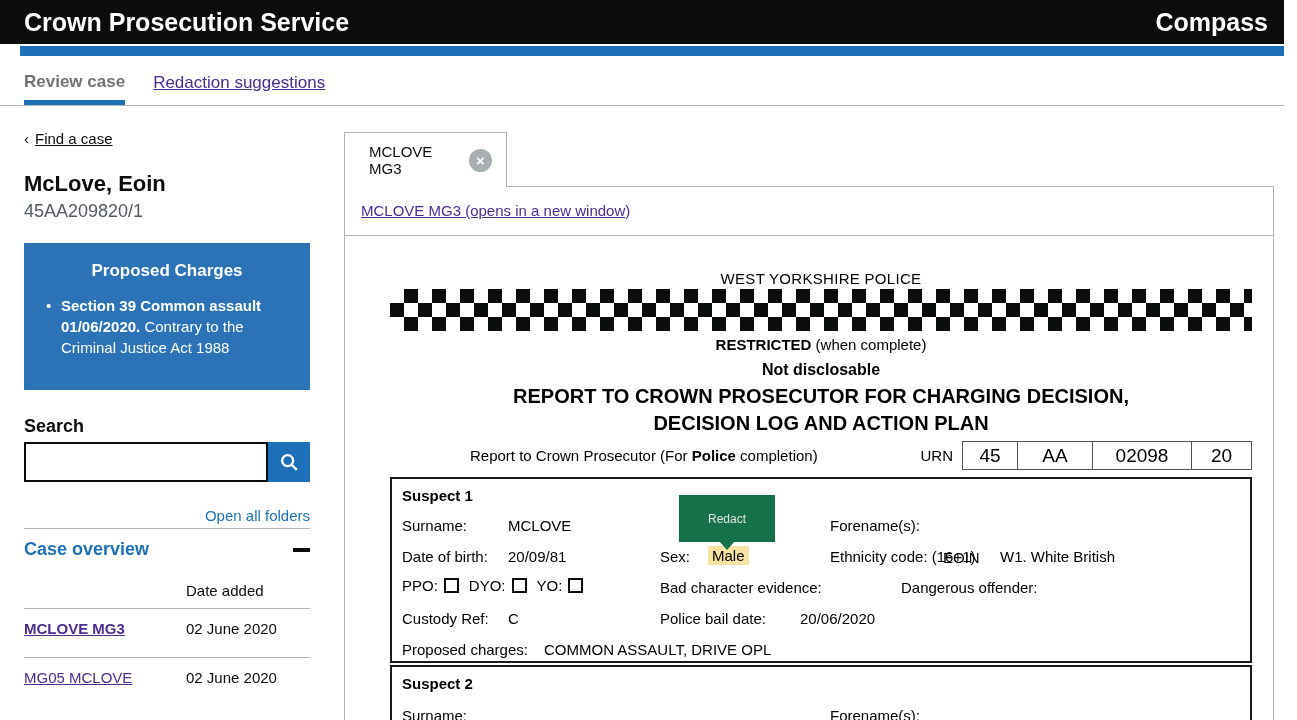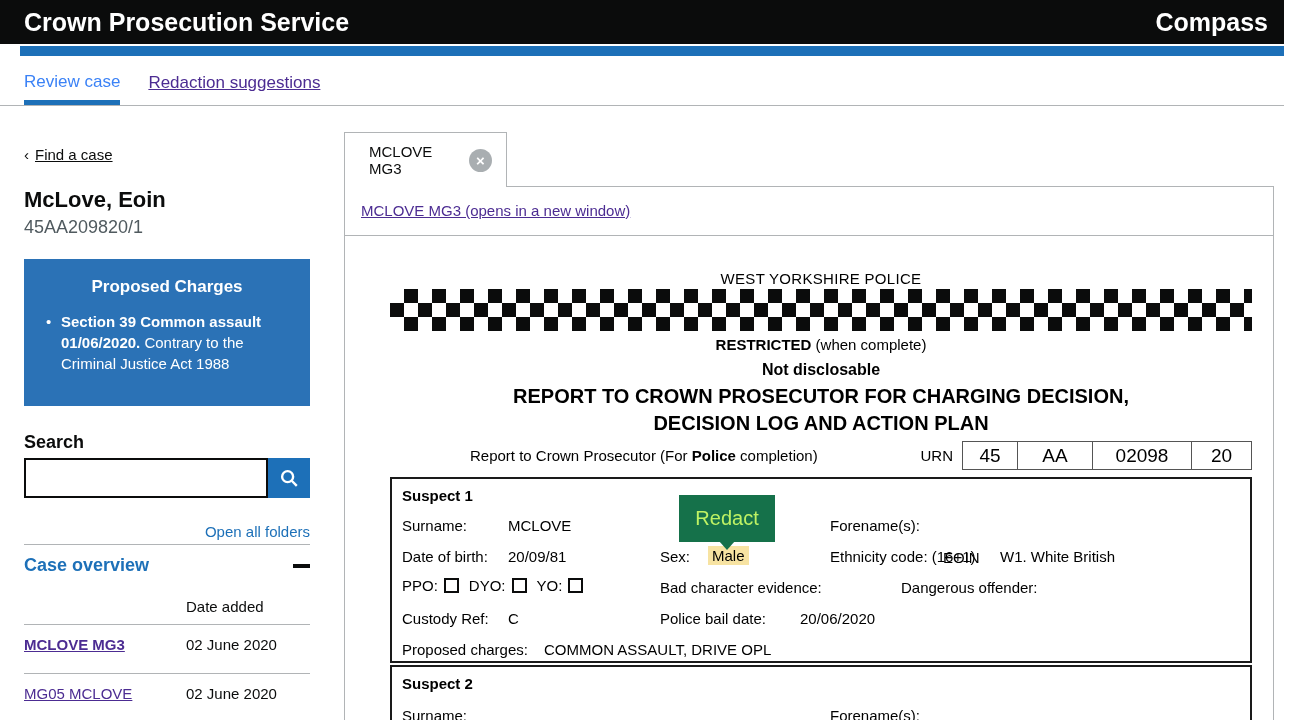--- a/index.html
+++ b/index.html
@@ -8,26 +8,26 @@
 
   
   .hdr { position:absolute; left:0; top:0; width:1284px; height:44px; background:#0b0c0c;
          display:flex; align-items:center; justify-content:space-between; padding:0 16px 0 24px; }
   .hdr .ttl { color:#fff; font-size:25px; font-weight:bold; }
   .bluebar { position:absolute; left:20px; top:46px; width:1264px; height:10px; background:#1d70b8; }
 
   
   .nav { position:absolute; left:0; top:56px; width:1284px; height:50px; border-bottom:1px solid #b1b4b6;
          display:flex; align-items:flex-end; padding-left:24px; }
-  .nav-active { font-size:17px; font-weight:normal; color:#3b82f6; padding-bottom:8px; border-bottom:5px solid #1d70b8; }
+  .nav-active { font-size:17px; font-weight:bold; color:#737373; padding-bottom:8px; border-bottom:5px solid #1d70b8; }
   .nav-link { font-size:17px; color:#4c2c92; text-decoration:underline; margin-left:28px; padding-bottom:12px; cursor:pointer; }
 
   
   .side { position:absolute; left:24px; top:130px; width:286px; font-size:15px; color:#0b0c0c; }
-  .back { margin-top:16px; font-size:15px; }
+  .back { font-size:15px; }
   .back .chev { margin-right:6px; color:#0b0c0c; }
   .back a { color:#0b0c0c; text-decoration:underline; cursor:pointer; }
   .case-name { margin-top:24px; font-size:22px; font-weight:bold; }
   .case-num  { margin-top:4px; font-size:18px; color:#505a5f; }
   .charges { margin-top:21px; width:286px; min-height:147px; background:#2b72b6; color:#fff; padding:18px 20px 18px 20px; }
   .charges .c-ttl { font-size:17px; font-weight:bold;text-align:center; }
   .charges ul { list-style:none; margin-top:14px; }
   .charges li { position:relative; padding-left:17px; font-size:15px; line-height:21px; }
   .charges li::before { content:"•"; position:absolute; left:2px; top:0; }
   .srch-lbl { margin-top:26px; font-size:18px; font-weight:bold; }
@@ -88,21 +88,21 @@
   .sbox1 { margin-top:7px; height:186px; }
   .sbox2 { margin-top:2px; height:70px; }
   .sbox .abs { position:absolute; white-space:nowrap; }
   .sbox .hd { font-weight:bold; }
   .cbgrp { display:flex; align-items:center; }
   .cbox { display:inline-block; width:15px; height:15px; border:2px solid #0b0c0c; background:#fff;
           margin:0 10px 0 6px; cursor:pointer; }
   .hl { background:#f7e3a2; padding:1px 4px; cursor:pointer; }
 
   .redact-btn { position:absolute; left:287px; top:16px; width:96px; height:47px; background:#15714a;
-                color:#bef264; border:none; font-size:20px; font-family:"Liberation Sans", sans-serif;
+                color:#e5e5e5; border:none; font-size:12px; font-family:"Liberation Sans", sans-serif;
                 cursor:pointer; z-index:3; }
   .redact-btn::after { content:""; position:absolute; left:50%; margin-left:-8px; top:46px;
                        border:8px solid transparent; border-top:9px solid #15714a; }
 
   .sicon { display:block; }
 </style>
 </head>
 <body>
 
 <div id="app">

